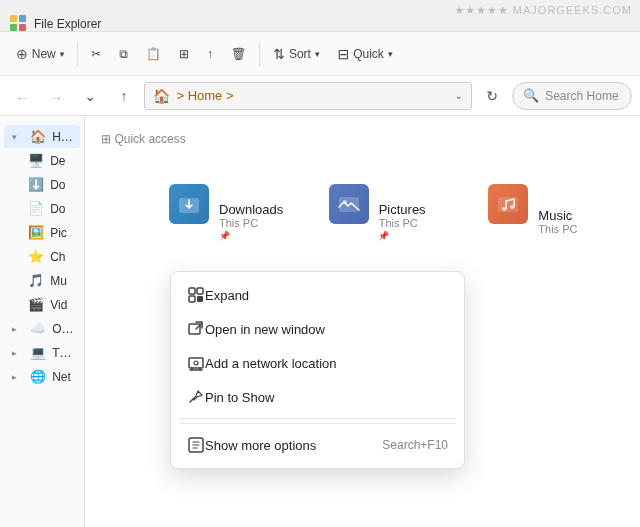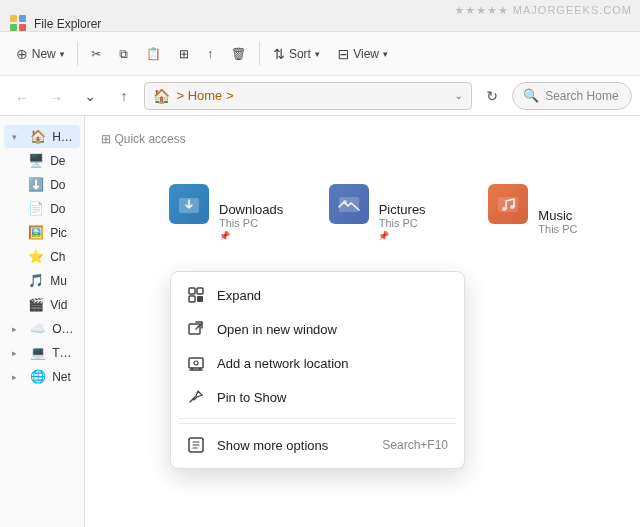--- a/index.html
+++ b/index.html
@@ -236,21 +236,20 @@
       background: #fff;
       border: 1px solid #e0e0e0;
       border-radius: 8px;
       box-shadow: 0 8px 24px rgba(0,0,0,0.15);
       z-index: 100;
       padding: 6px 0;
     }
     .ctx-item {
       display: flex;
       align-items: center;
-      gap: 12px;
       padding: 8px 16px;
       cursor: pointer;
       font-size: 13px;
       color: #222;
     }
     .ctx-item-icon {
       width: 18px;
       height: 18px;
       display: flex;
       align-items: center;
@@ -325,21 +324,21 @@
     <span>🗑</span>
   </button>
   <div class="toolbar-sep"></div>
   <button class="toolbar-btn">
     <span style="font-size:14px;">⇅</span>
     <span>Sort</span>
     <span style="font-size:9px;">▾</span>
   </button>
   <button class="toolbar-btn">
     <span style="font-size:14px;">⊟</span>
-    <span>View</span>
+    <span>Quick</span>
     <span style="font-size:9px;">▾</span>
   </button>
 </div>
 
 <div class="address-bar">
   <button class="nav-btn disabled">
     <span>←</span>
   </button>
   <button class="nav-btn disabled">
     <span>→</span>

